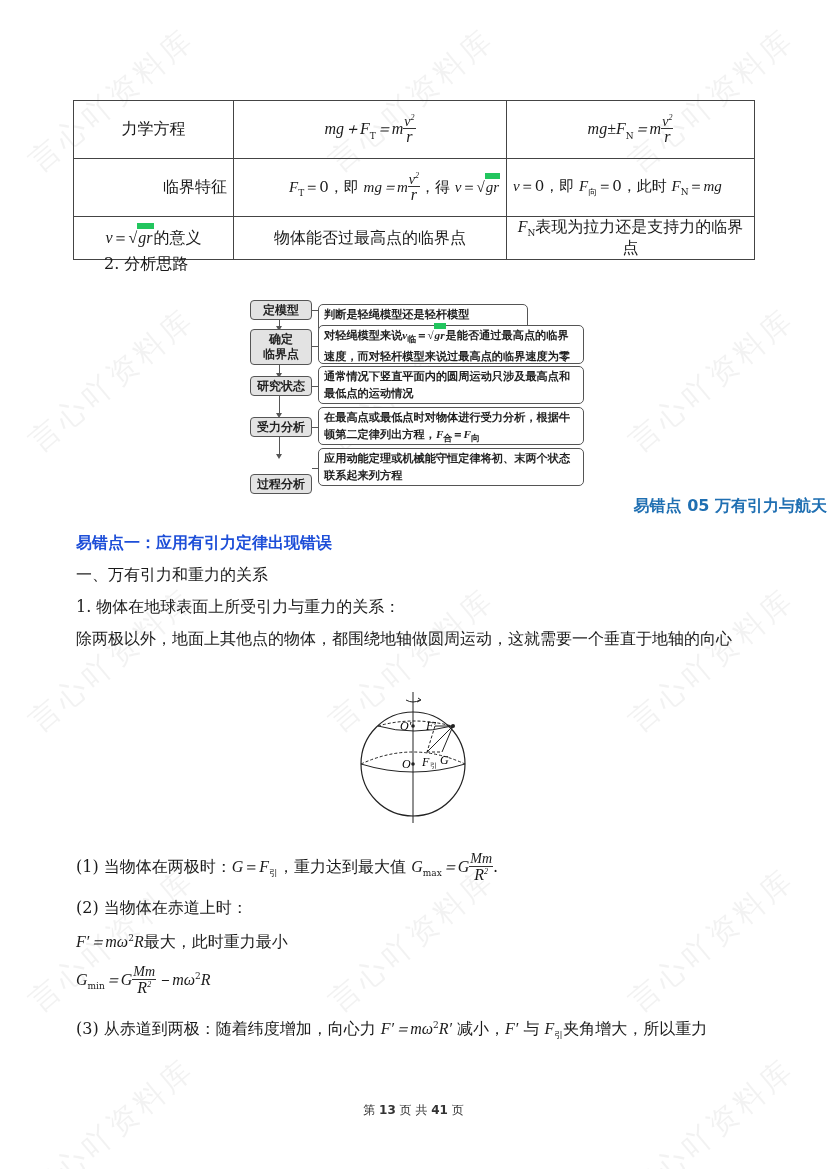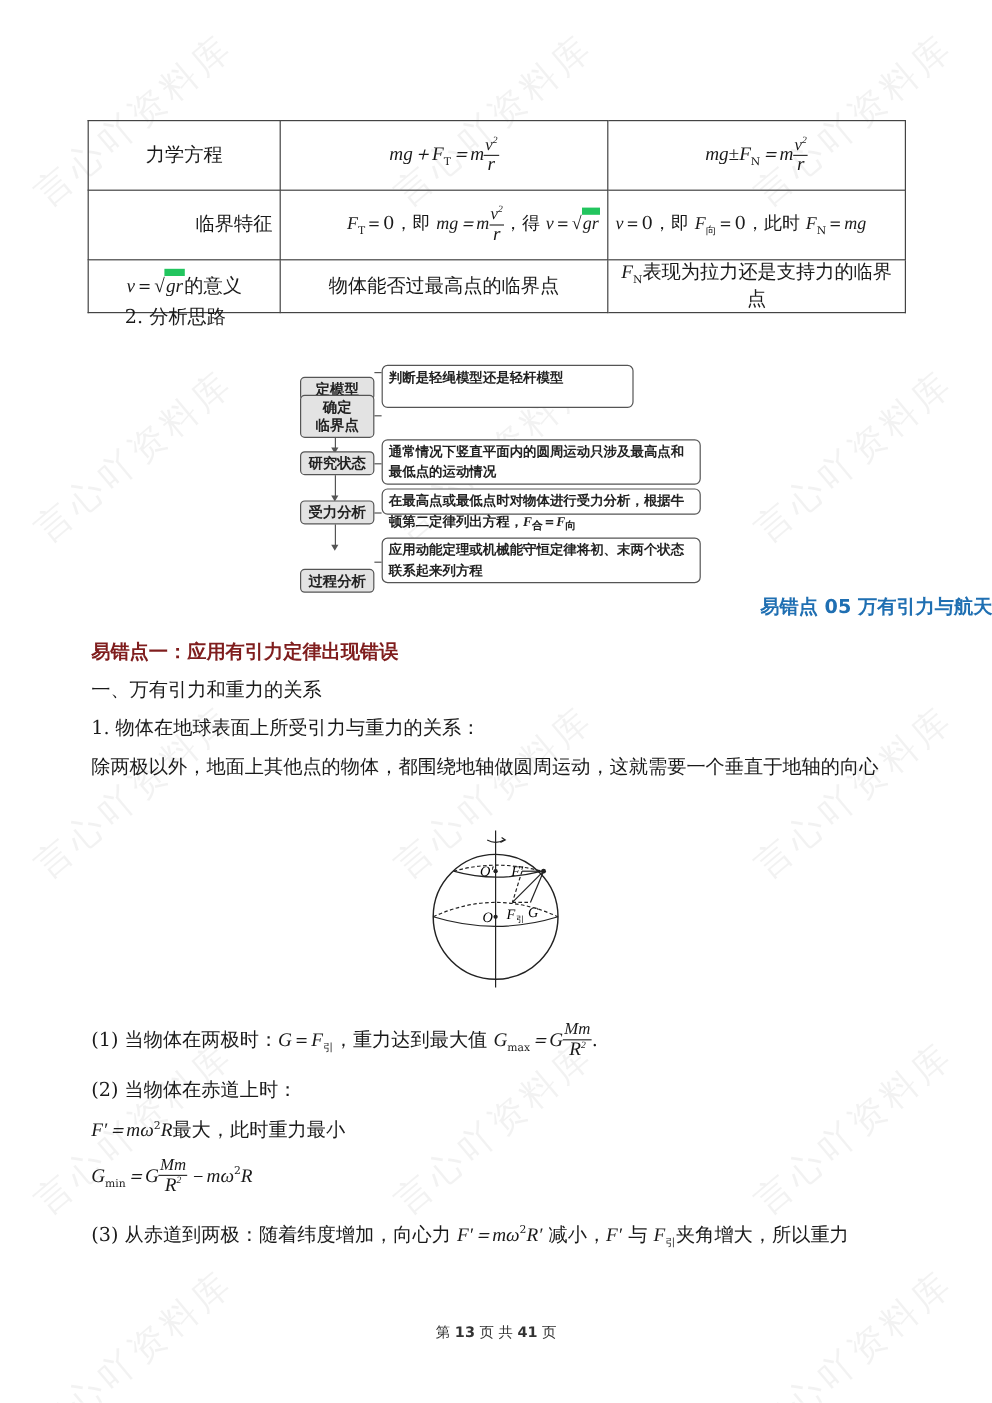--- a/index.html
+++ b/index.html
@@ -39,21 +39,21 @@
           font-family:"DejaVu Sans",sans-serif; color:#222; }
   .fdesc { position:absolute; left:70px; width:266px; border:1.5px solid #555; border-radius:5px;
            font-size:11.2px; font-weight:bold; padding:1px 5px; line-height:17px; background:#fff;
            font-family:"DejaVu Sans",sans-serif; color:#222; box-sizing:border-box; }
   .fconn { position:absolute; left:64px; width:6px; border-top:1.5px solid #555; }
   .farrow { position:absolute; left:31px; width:0; border-left:1.5px solid #555; }
   .farrow::after { content:""; position:absolute; left:-4px; bottom:-2px; border-left:3.5px solid transparent;
                    border-right:3.5px solid transparent; border-top:5px solid #555; }
 
   .blue-title { color:#1f6fb2; font-weight:bold; font-size:16px; font-family:"DejaVu Sans",sans-serif; }
-  .red-title { color:#7f1d1d; font-weight:bold; font-size:16px; font-family:"DejaVu Sans",sans-serif; }
+  .red-title { color:#1d4ed8; font-weight:bold; font-size:16px; font-family:"DejaVu Sans",sans-serif; }
   .footer { position:absolute; top:1102px; left:0; width:827px; text-align:center; font-size:12px;
             font-family:"DejaVu Sans",sans-serif; color:#333; }
   .footer b { font-weight:bold; }
 </style>
 </head>
 <body>
 
 <div class="watermark" style="left:10px;top:80px;">言心吖资料库</div>
 <div class="watermark" style="left:310px;top:80px;">言心吖资料库</div>
 <div class="watermark" style="left:610px;top:80px;">言心吖资料库</div>
@@ -108,38 +108,41 @@
       <td>
         <span class="it">F</span><sub class="s">N</sub><span>表现为拉力还是支持力的临界点</span>
       </td>
     </tr>
   </tbody>
     </table>
 
   <div class="txt" style="left:104px;top:254px;">2. 分析思路</div>
 
   <div class="flow">
-    <div class="fbox" style="top:16px;height:18px;">定模型</div>
+    <div class="fbox" style="top:2px;height:18px;">定模型</div>
     <div class="fconn" style="top:12px;"></div>
     <div class="fdesc" style="top:6px;height:36px;width:210px;">判断是轻绳模型还是轻杆模型</div>
     <div class="farrow" style="top:22px;height:9px;"></div>
 
     <div class="fbox" style="top:31px;height:34px;white-space:pre-line;text-align:center;">确定
 临界点</div>
     <div class="fconn" style="top:48px;"></div>
+    <div class="fdesc" style="top:27px;height:39px;">
+      <span>对轻绳模型来说</span><span class="it">v</span><sub class="s">临</sub><span>＝</span><span class="sqrt">√<span class="rad">gr</span></span><span>是能否通过最高点的临界速度，而对轻杆模型来说过最高点的临界速度为零</span>
+    </div>
     <div class="farrow" style="top:67px;height:11px;"></div>
 
     <div class="fbox" style="top:78px;height:18px;">研究状态</div>
     <div class="fconn" style="top:88px;"></div>
     <div class="fdesc" style="top:68px;height:38px;">通常情况下竖直平面内的圆周运动只涉及最高点和最低点的运动情况</div>
     <div class="farrow" style="top:98px;height:20px;"></div>
 
     <div class="fbox" style="top:119px;height:18px;">受力分析</div>
     <div class="fconn" style="top:129px;"></div>
-    <div class="fdesc" style="top:109px;height:22px;">
+    <div class="fdesc" style="top:109px;height:38px;">
       <span>在最高点或最低点时对物体进行受力分析，根据牛顿第二定律列出方程，</span><span class="it" style="font-weight:bold">F</span><sub class="s">合</sub><span>＝</span><span class="it" style="font-weight:bold">F</span><sub class="s">向</sub>
     </div>
     <div class="farrow" style="top:139px;height:20px;"></div>
 
     <div class="fbox" style="top:176px;height:18px;">过程分析</div>
     <div class="fconn" style="top:170px;"></div>
     <div class="fdesc" style="top:150px;height:38px;">应用动能定理或机械能守恒定律将初、末两个状态联系起来列方程</div>
   </div>
 
   <div class="txt blue-title" style="left:0;width:827px;text-align:right;top:496px;">易错点 05  万有引力与航天</div>

